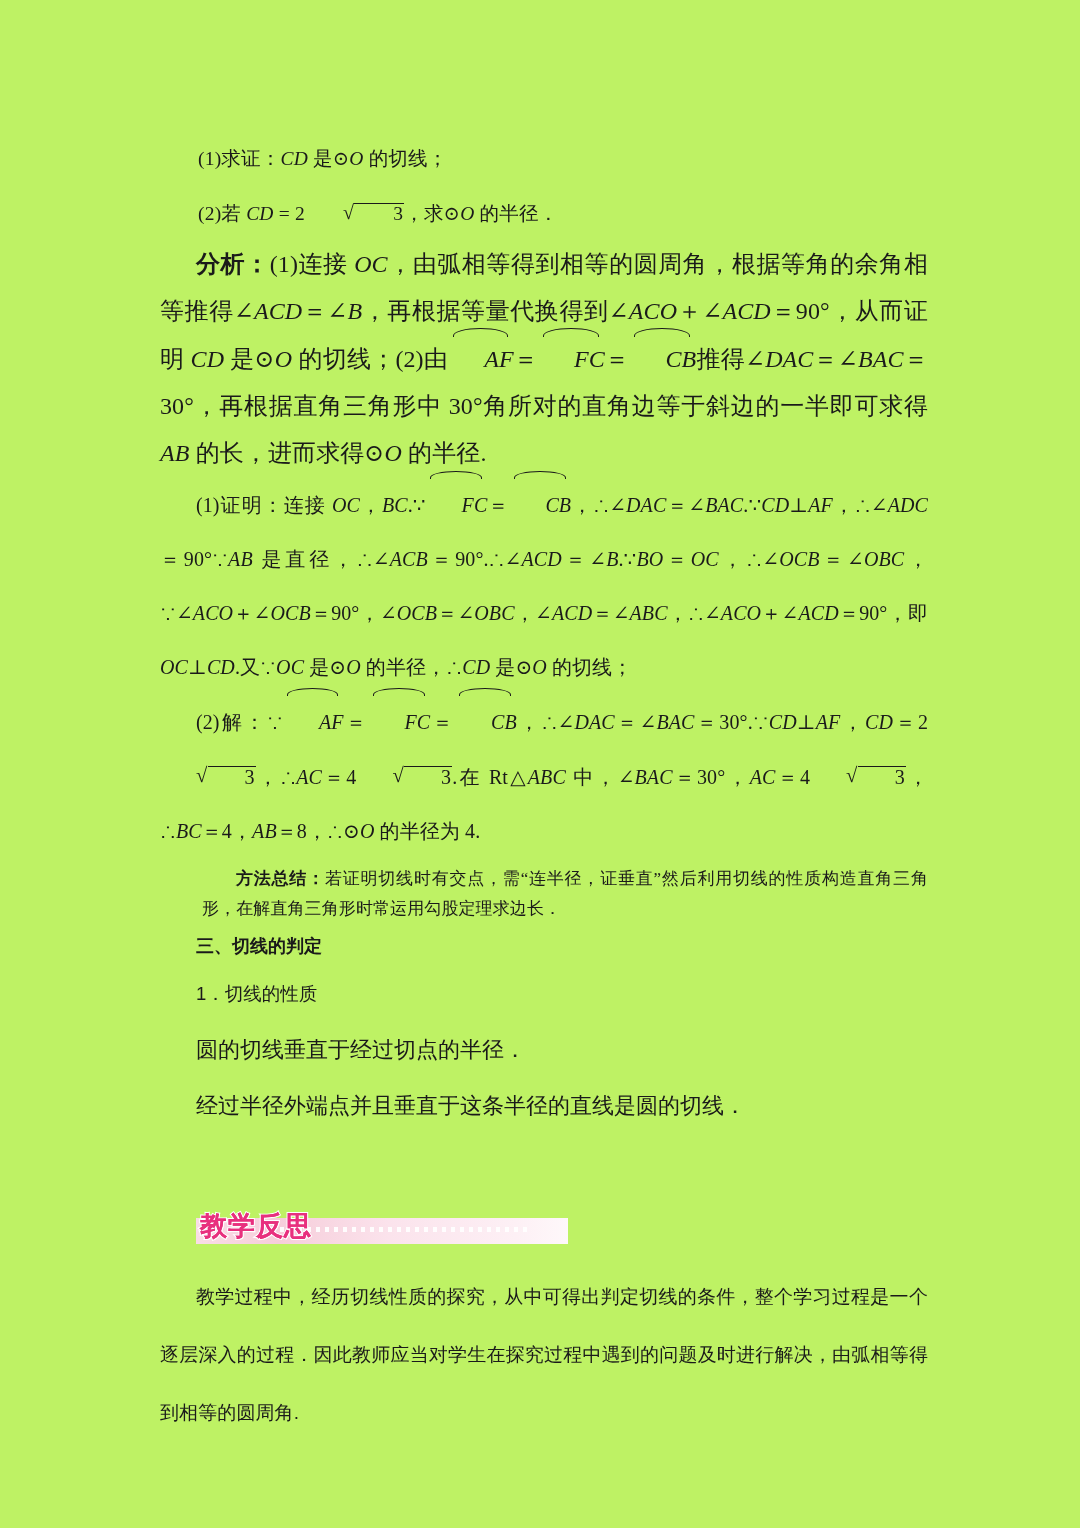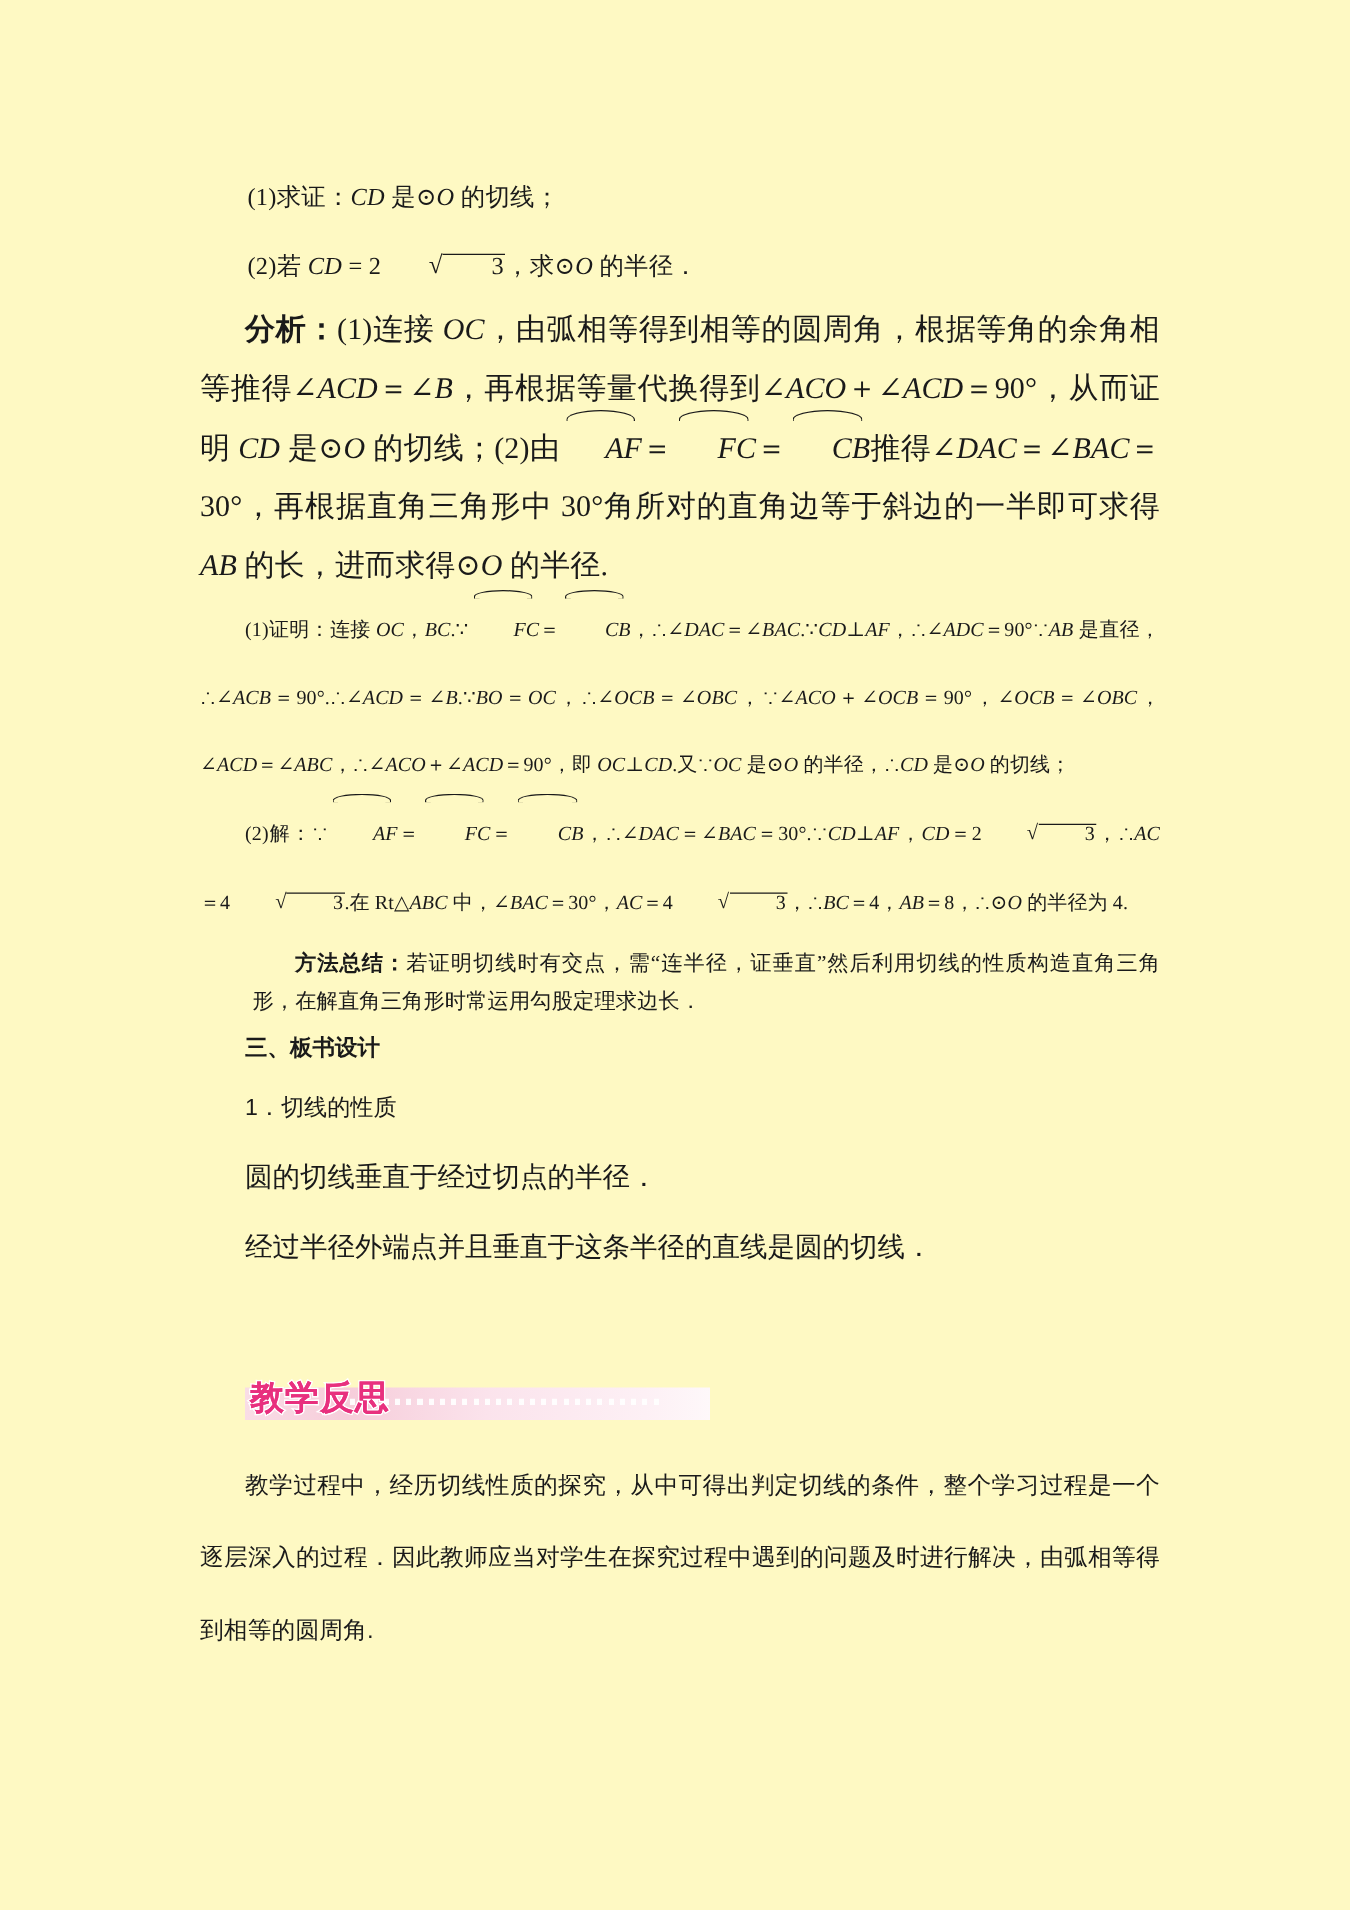--- a/index.html
+++ b/index.html
@@ -13,21 +13,21 @@
     font-family: "Liberation Serif", "DejaVu Serif", serif;
     color: #1a1a1a;
     overflow: hidden;
     position: relative;
   }
   .page {
     position: absolute;
     left: 0; top: 0;
     width: 1080px;
     height: 1528px;
-    background: #fef9c3;
+    background: #bef264;
   }
   .content {
     position: absolute;
     left: 160px;
     top: 132px;
     width: 768px;
   }
 
   
   .qline {
@@ -41,21 +41,21 @@
     font-family: "Liberation Serif", "DejaVu Serif", serif;
     font-size: 24px;
     line-height: 47px;
     text-indent: 36px;
     text-align: justify;
     letter-spacing: 0.1px;
   }
   .analysis .lbl { font-weight: bold; }
 
   .proof {
-    font-size: 16px;
+    font-size: 20px;
     line-height: 54px;
     text-align: justify;
     letter-spacing: 0.1px;
   }
   .proof.first { text-indent: 36px; }
 
   .summary {
     font-size: 17px;
     line-height: 30px;
     text-indent: 34px;
@@ -220,21 +220,21 @@
     </div>
 
     <div class="proof first">
       <span>(2)解：∵</span><span class="arc">AF</span><span>＝</span><span class="arc">FC</span><span>＝</span><span class="arc">CB</span><span>，</span><span>∴∠</span><span class="it">DAC</span><span>＝∠</span><span class="it">BAC</span><span>＝30°</span><span>.∵</span><span class="it">CD</span><span>⊥</span><span class="it">AF</span><span>，</span><span class="it">CD</span><span>＝2</span><span class="rad"><span>3</span></span><span>，</span><span>∴</span><span class="it">AC</span><span>＝4</span><span class="rad"><span>3</span></span><span>.在 Rt△</span><span class="it">ABC</span><span> 中，∠</span><span class="it">BAC</span><span>＝30°</span><span>，</span><span class="it">AC</span><span>＝4</span><span class="rad"><span>3</span></span><span>，</span><span>∴</span><span class="it">BC</span><span>＝4</span><span>，</span><span class="it">AB</span><span>＝8</span><span>，</span><span>∴</span><span class="odot">⊙</span><span class="it">O</span><span> 的半径为 4.</span>
     </div>
 
     <div class="summary">
       <span class="lbl">方法总结：</span><span>若证明切线时有交点，需“连半径，证垂直”然后利用切线的性质构造直角三角形，在解直角三角形时常运用勾股定理求边长．</span>
     </div>
 
-    <div class="heading3">三、板书设计</div>
+    <div class="heading3">三、切线的判定</div>
 
     <div class="bb-item">1．切线的性质</div>
     <div class="bb-text">圆的切线垂直于经过切点的半径．</div>
 
     <div class="bb-text">经过半径外端点并且垂直于这条半径的直线是圆的切线．</div>
 
     <div class="reflect-wrap">
       <div class="reflect-bar"></div>
       <div class="reflect-dots"></div>
       <div class="reflect-title-back">教学反思</div>

